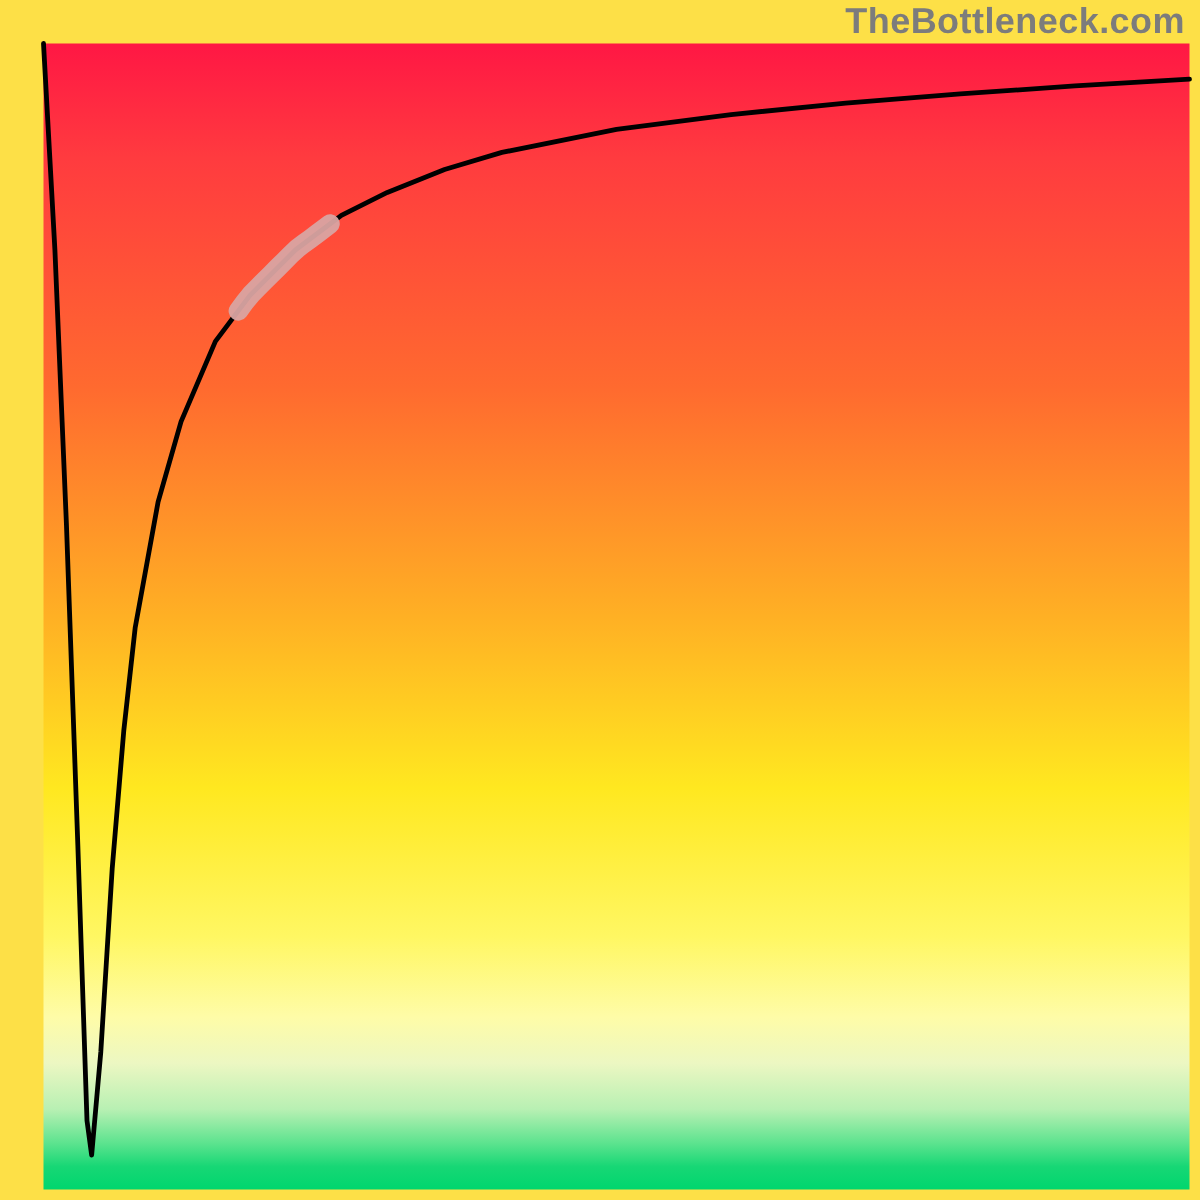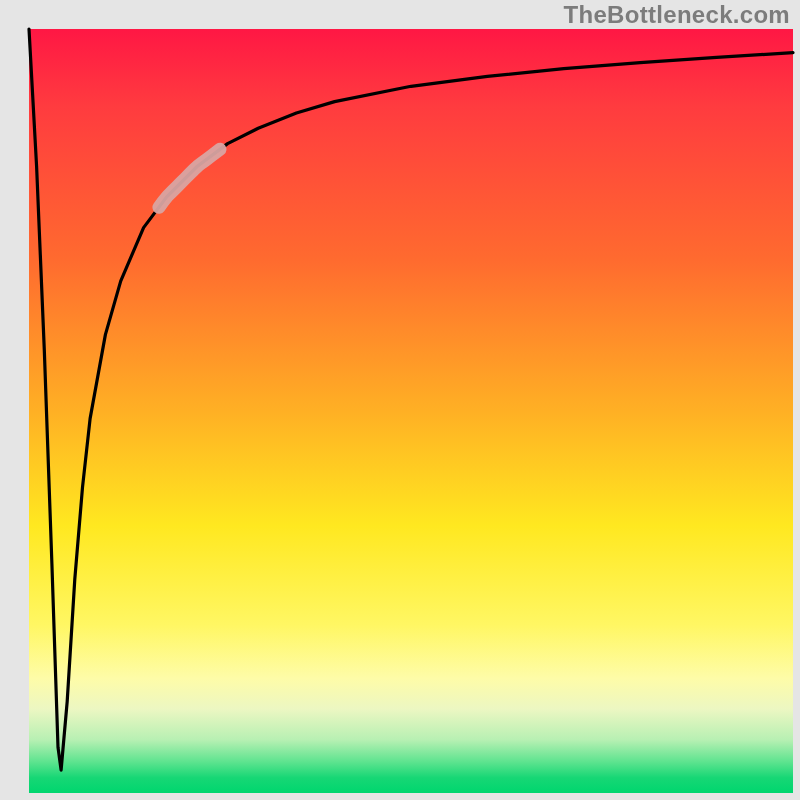--- a/index.html
+++ b/index.html
@@ -8,21 +8,21 @@
     width: 800px;
     height: 800px;
     background: #000;
     font-family: Arial, Helvetica, sans-serif;
     overflow: hidden;
   }
   .frame {
     position: relative;
     width: 800px;
     height: 800px;
-    background: #e5e5e5;
+    background: #fde047;
   }
   .watermark {
     position: absolute;
     top: 1px;
     right: 10px;
     color: #7c7c7c;
     font-size: 24px;
     font-weight: 600;
     letter-spacing: 0.3px;
     z-index: 5;

